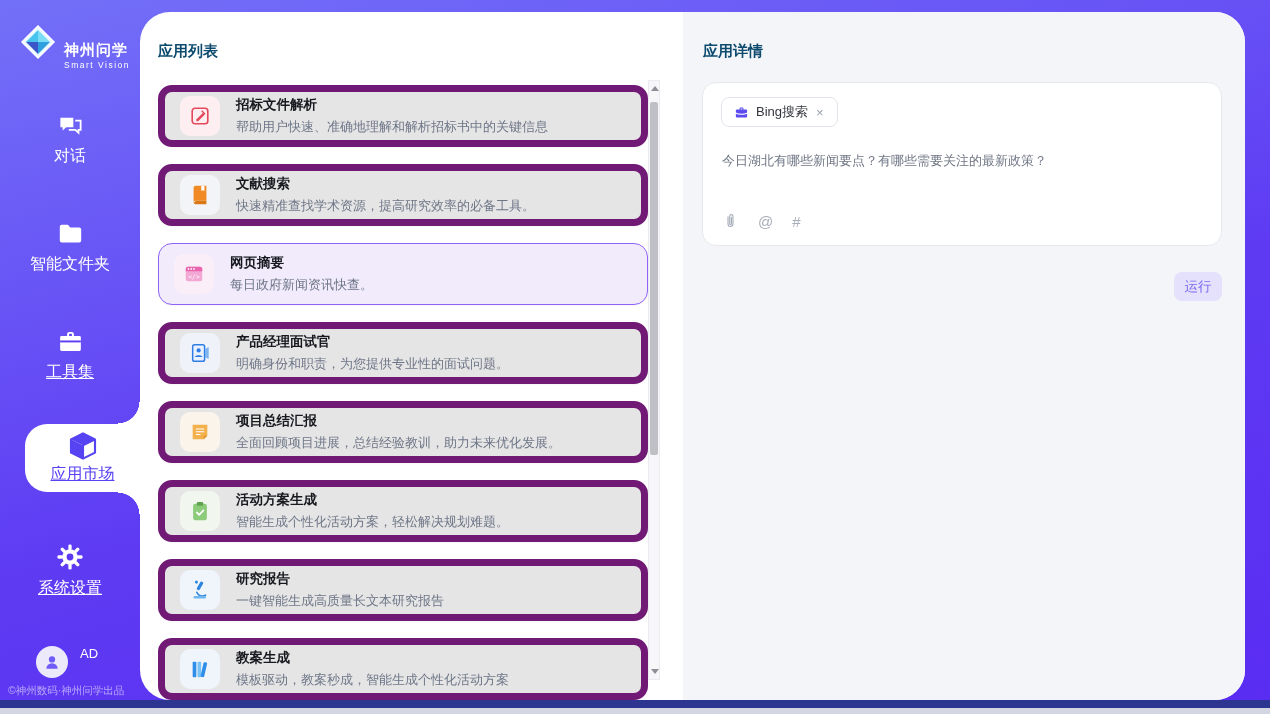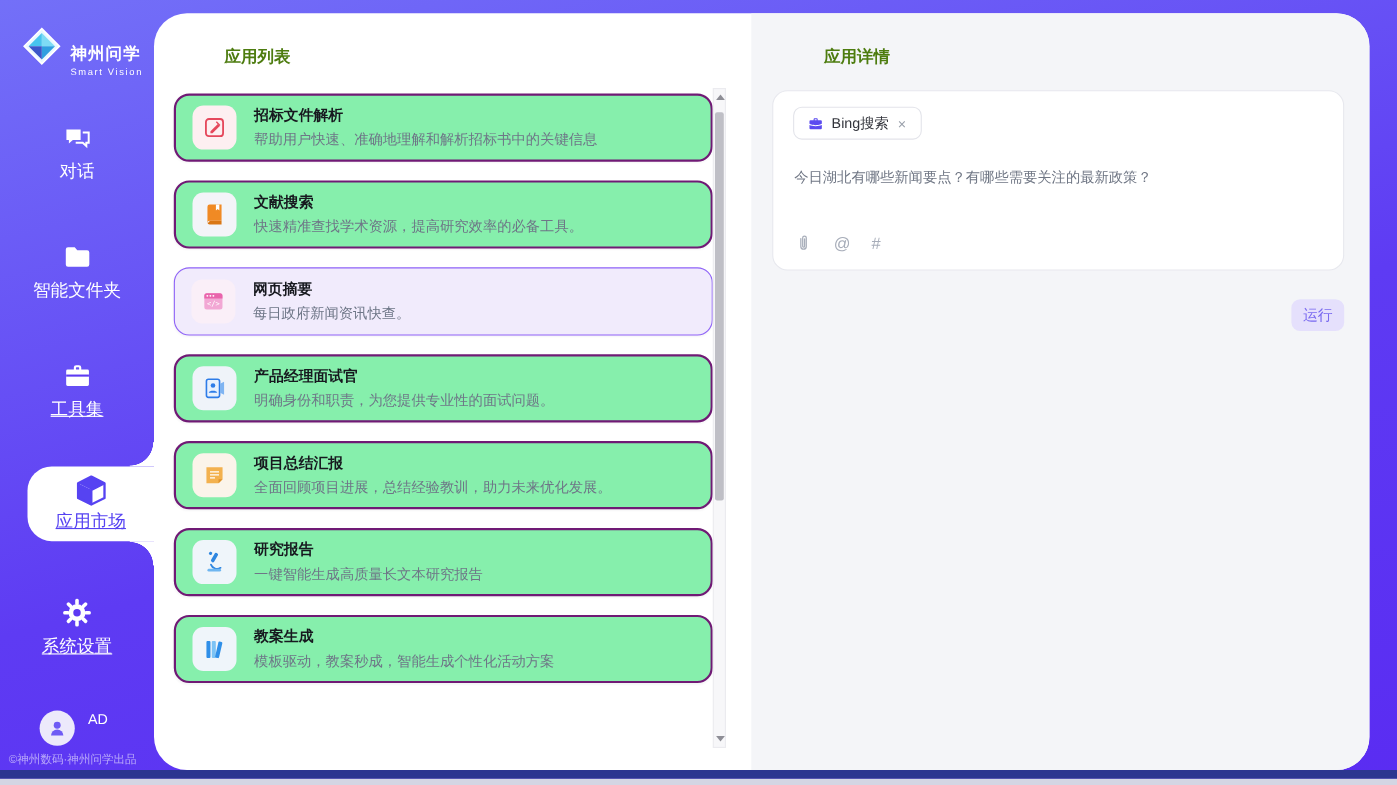--- a/index.html
+++ b/index.html
@@ -40,24 +40,24 @@
   .user-row { position:absolute; left:36px; top:646px; display:flex; gap:12px; cursor:pointer; }
   .avatar { width:32px; height:32px; border-radius:50%; background:#ece9fb; display:flex; align-items:center; justify-content:center; }
   .user-name { color:#fff; font-size:13px; }
   .side-footer { position:absolute; left:8px; top:684px; width:140px; color:rgba(255,255,255,.55); font-size:10.5px; white-space:nowrap; }
 
   
   .main { position:absolute; left:140px; top:12px; width:1105px; height:688px; background:#fff;
           border-radius:30px; overflow:hidden; }
 
   
-  .panel-title { font-size:15px; font-weight:bold; color:#4d7c0f;margin-left:46px; }
+  .panel-title { font-size:15px; font-weight:bold; color:#0c4a6e; }
   .list-title { position:absolute; left:18px; top:30px; }
   .app-list { position:absolute; left:18px; top:73px; width:490px; display:flex; flex-direction:column; gap:17px; }
-  .app-card { height:62px; background:#86efac; border:2px solid #701a75; border-radius:14px;
+  .app-card { height:62px; background:#e5e5e5; border:7px solid #701a75; border-radius:14px;
               display:flex; align-items:center; padding-left:15px; gap:16px; cursor:pointer;
               box-shadow:0 1px 2px rgba(16,24,40,.04); }
   .app-card.selected { background:#f1ebfc; border:1.5px solid #8f63f7; }
   .tile { width:40px; height:40px; border-radius:10px; display:flex; align-items:center; justify-content:center; flex:none; }
   .app-name { font-size:13.5px; font-weight:bold; color:#17191f; }
   .app-desc { font-size:13px; color:#6e7687; margin-top:4px; }
 
   
   .sb-track { position:absolute; left:508px; top:68px; width:12px; height:600px; background:#f7f7f9; border:1px solid #ebebef; }
   .sb-thumb { position:absolute; left:1px; top:21px; width:8px; height:353px; background:#bfbfc6; border-radius:2px; }
@@ -240,20 +240,33 @@
               <path d="M7.5 8.7h9M7.5 11.7h9M7.5 14.7h5"></path>
             </g>
         </svg>
       </span>
       <span>
         <div class="app-name">项目总结汇报</div>
         <div class="app-desc">全面回顾项目进展，总结经验教训，助力未来优化发展。</div>
       </span>
     </div>
 
+    <div class="app-card">
+      <span class="tile" style="background:#f1f7ef">
+        <svg width="22" height="22" viewBox="0 0 24 24">
+          <rect x="4.5" y="4" width="15" height="18" rx="2.5" fill="#8ccb7a"></rect>
+          <rect x="8.5" y="2.2" width="7" height="4" rx="1.2" fill="#5fa34f"></rect>
+          <path d="m8.5 13.6 2.6 2.6 4.6-4.9" stroke="#fff" stroke-width="1.9" fill="none" stroke-linecap="round" stroke-linejoin="round"></path>
+        </svg>
+      </span>
+      <span>
+        <div class="app-name">活动方案生成</div>
+        <div class="app-desc">智能生成个性化活动方案，轻松解决规划难题。</div>
+      </span>
+    </div>
 
     <div class="app-card">
       <span class="tile" style="background:#eff5fa">
         <svg width="22" height="22" viewBox="0 0 24 24">
           <rect x="10.2" y="2.5" width="3.6" height="10" rx="1.4" fill="#2e86e0" transform="rotate(30 12 7.5)"></rect>
           <rect x="6.6" y="1.8" width="3" height="3" rx="1" fill="#2e86e0" transform="rotate(30 8 3.3)"></rect>
           <path d="M8.5 14.5a6.5 6.5 0 0 0 9.5 3.2" stroke="#2e86e0" stroke-width="1.8" fill="none" stroke-linecap="round"></path>
           <rect x="5" y="18.6" width="13.5" height="2.8" rx="1.4" fill="#6fb6f0"></rect>
         </svg>
       </span>

